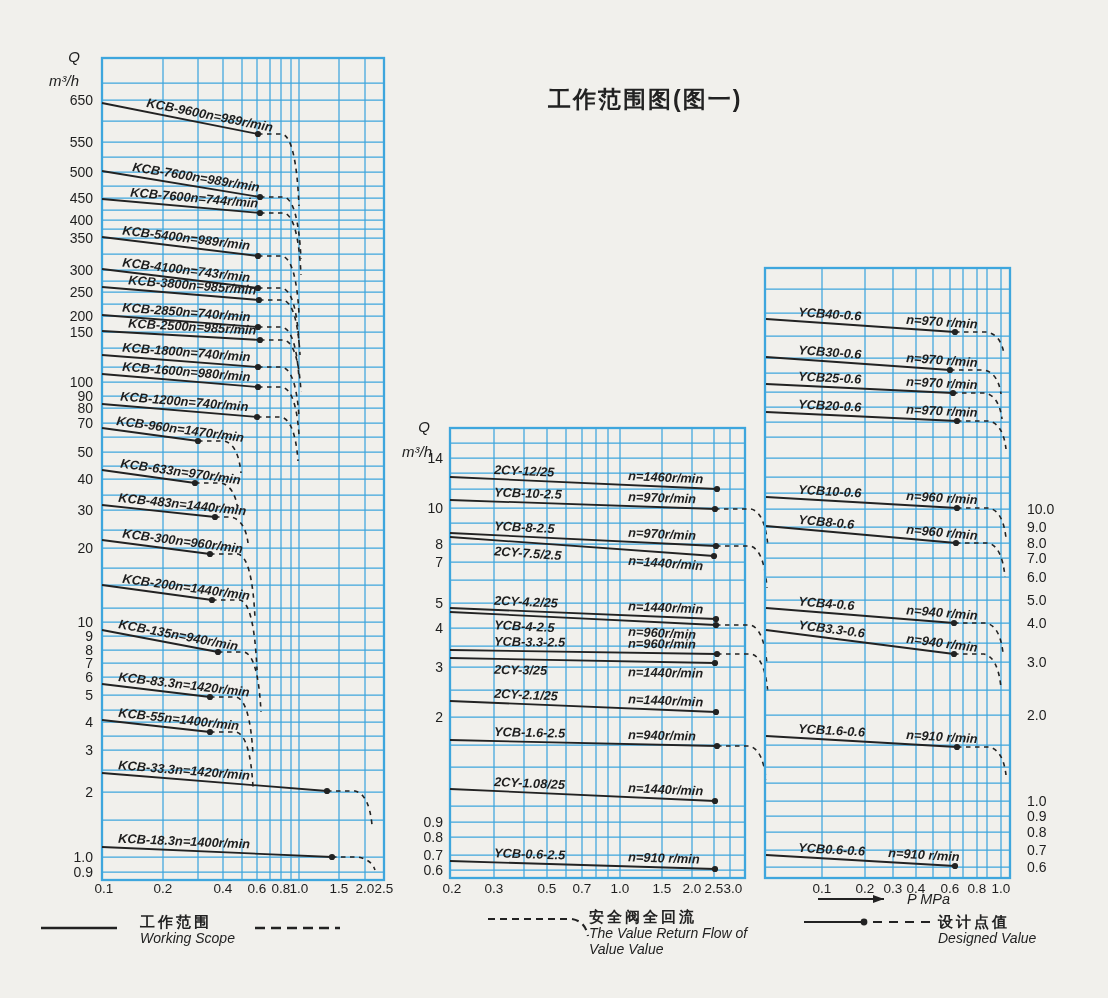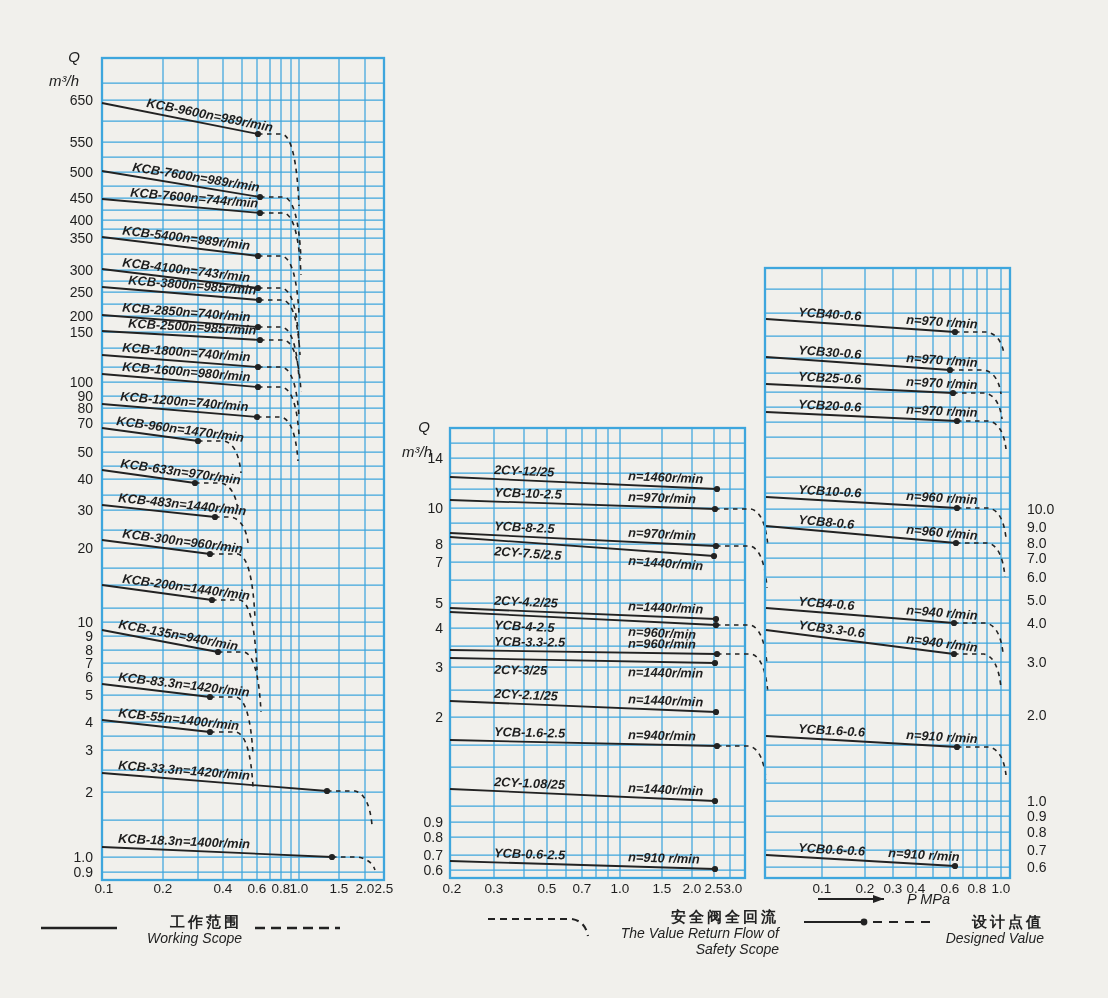--- a/index.html
+++ b/index.html
@@ -4,21 +4,21 @@
 <style>
   html,body{margin:0;padding:0;background:#e8e7e3;}
   #page{position:relative;width:1108px;height:998px;background:#f1f0ec;overflow:hidden;
         font-family:"Liberation Sans", sans-serif;color:#1e1e1e;}
   #diagram{position:absolute;left:0;top:0;}
   #diagram text{font-family:"Liberation Sans", sans-serif;}
   .title-row{position:absolute;left:548px;top:84px;display:flex;align-items:baseline;white-space:nowrap;}
   .title-zh{font-size:23px;font-weight:bold;letter-spacing:2px;color:#222;}
   .title-en{font-size:19px;margin-left:14px;letter-spacing:.5px;color:#222;}
   .lg-sym{position:absolute;}
-  .lg-text{position:absolute;text-align:right;line-height:1.15;}
+  .lg-text{position:absolute;text-align:left;line-height:1.15;}
   .lg-zh{font-size:15px;font-weight:bold;letter-spacing:3px;color:#222;}
   .lg-en{font-size:14px;font-style:italic;color:#222;}
 </style>
 </head>
 <body>
 
 <div id="page">
   <svg id="diagram" width="1108" height="998" viewBox="0 0 1108 998">
       <g>
         <g stroke="#3ea6dd" stroke-width="1.25">
@@ -545,20 +545,21 @@
         <g>
           <line x1="766" y1="855" x2="955" y2="866" stroke="#222222" stroke-width="1.8"></line>
           <circle cx="955" cy="866" r="3.1" fill="#222222"></circle>
           <text x="798" y="851.8624338624338" fill="#1e1e1e" font-size="12.8" font-style="italic" font-weight="600" transform="rotate(3.33 798 851.8624338624338)">YCB0.6-0.6</text>
           <text x="888" y="857.1005291005291" fill="#1e1e1e" font-size="12.8" font-style="italic" font-weight="600" transform="rotate(3.33 888 857.1005291005291)">n=910 r/min</text>
         </g>
       </g>
     </svg>
 
   <div class="title-row">
+    <span class="title-zh">工作范围图(图一)</span>
   </div>
 
   <svg class="lg-sym" style="left:40px;top:922px;" width="80" height="12">
     <line x1="1" y1="6" x2="77" y2="6" stroke="#222" stroke-width="2.4"></line>
   </svg>
   <svg class="lg-sym" style="left:254px;top:922px;" width="90" height="12">
     <line x1="1" y1="6" x2="86" y2="6" stroke="#222" stroke-width="2.4" stroke-dasharray="10 6"></line>
   </svg>
   <svg class="lg-sym" style="left:486px;top:914px;" width="110" height="26">
     <path d="M2 5 h84 q13 2 16 17" fill="none" stroke="#222" stroke-width="2.2" stroke-dasharray="7 5"></path>
@@ -566,22 +567,22 @@
   <svg class="lg-sym" style="left:803px;top:915px;" width="136" height="14">
     <line x1="1" y1="7" x2="58" y2="7" stroke="#222" stroke-width="2.2"></line>
     <circle cx="61" cy="7" r="3.4" fill="#222"></circle>
     <line x1="70" y1="7" x2="133" y2="7" stroke="#222" stroke-width="2.2" stroke-dasharray="9 7"></line>
   </svg>
 
   <div class="lg-text" style="left:140px;top:913px;width:102px;">
     <div class="lg-zh">工作范围</div>
     <div class="lg-en">Working Scope</div>
   </div>
-  <div class="lg-text" style="left:615px;top:908px;width:164px;">
+  <div class="lg-text" style="left:589px;top:908px;width:164px;">
     <div class="lg-zh">安全阀全回流</div>
     <div class="lg-en">The Value Return Flow of</div>
-    <div class="lg-en">Safety Scope</div>
+    <div class="lg-en">Value Value</div>
   </div>
   <div class="lg-text" style="left:938px;top:913px;width:106px;">
     <div class="lg-zh">设计点值</div>
     <div class="lg-en">Designed Value</div>
   </div>
 </div>
 
 </body></html>

